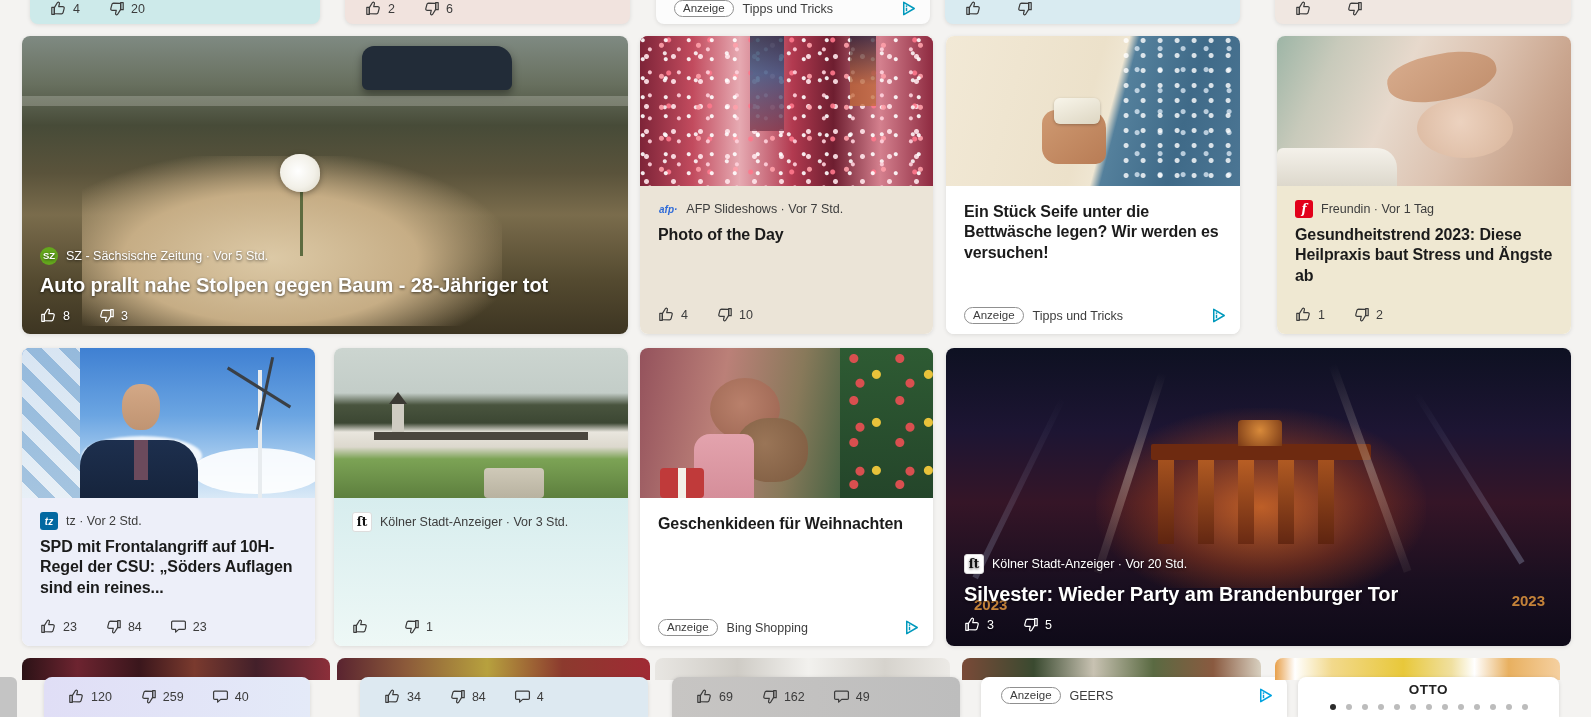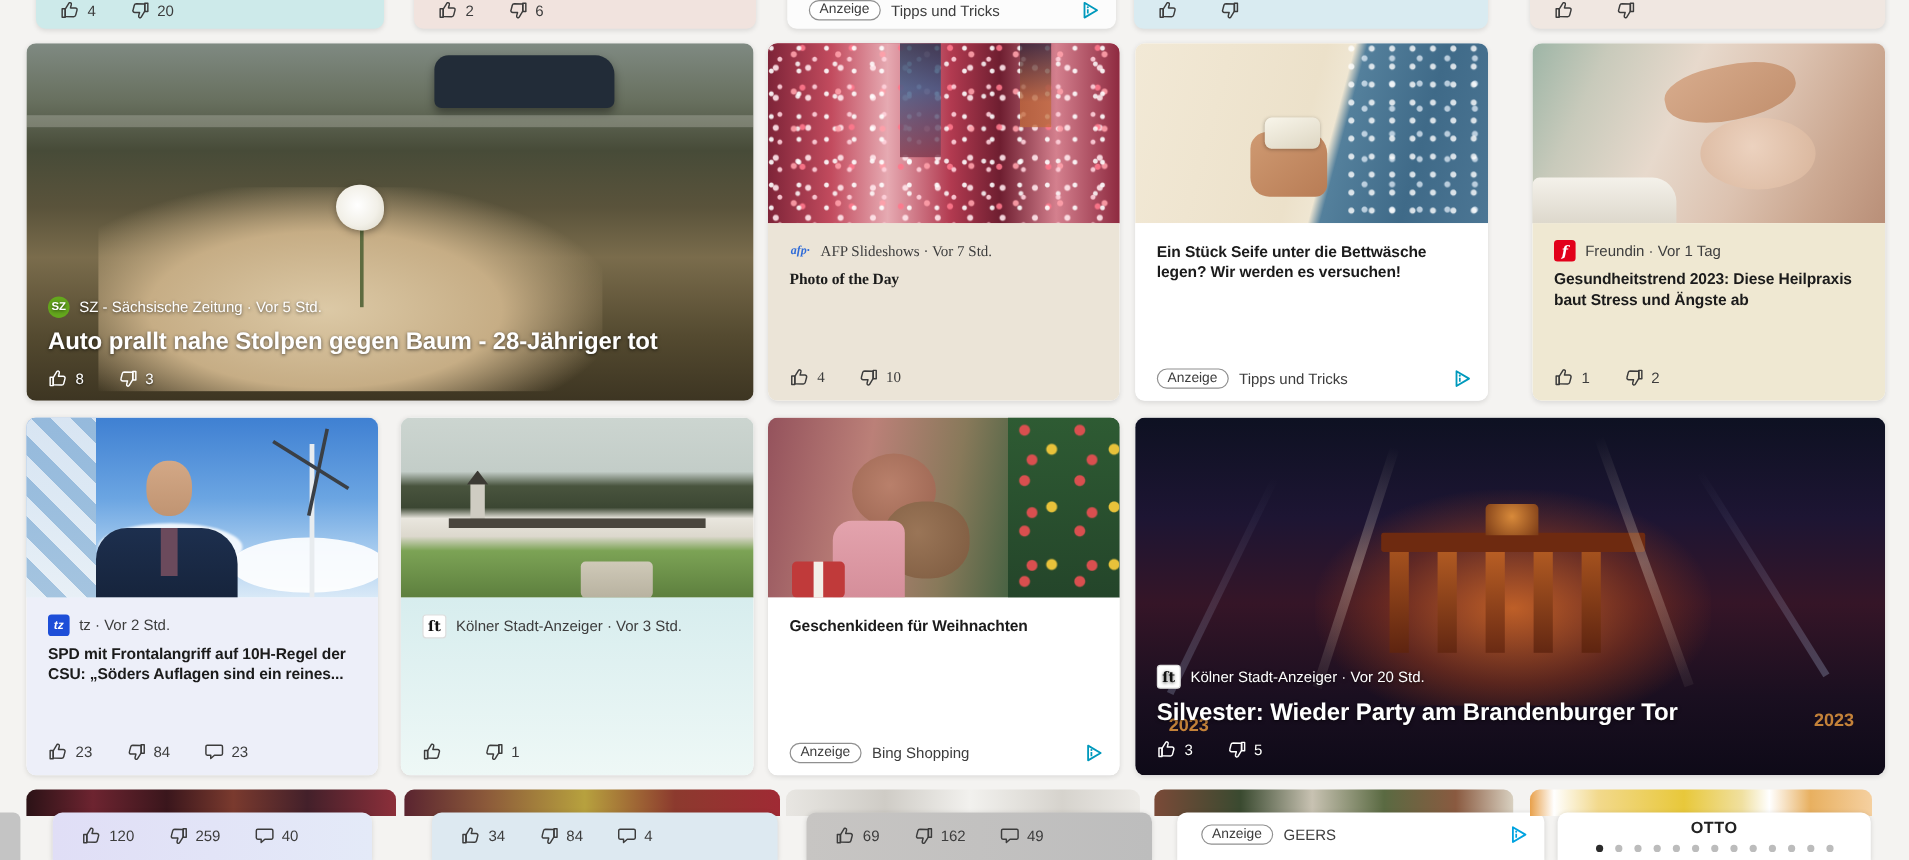--- a/index.html
+++ b/index.html
@@ -14,21 +14,21 @@
     background:#fff;box-shadow:0 1px 4px rgba(0,0,0,.10);
   }
   .card .img{position:absolute;left:0;top:0;right:0;height:150px;}
   .card .body{position:absolute;left:0;top:150px;right:0;bottom:0;padding:14px 18px 10px 18px;box-sizing:border-box;}
   .src{display:flex;align-items:center;gap:8px;font-size:12.5px;color:#3d3d3d;white-space:nowrap;}
   .logo{width:18px;height:18px;border-radius:3px;display:flex;align-items:center;justify-content:center;flex:0 0 auto;
         font-weight:700;font-size:9.5px;color:#fff;}
   .logo.round{border-radius:50%;}
   .logo.kst{background:#fff;color:#111;border:1px solid #ddd;font-family:"DejaVu Serif",serif;font-size:12px;font-weight:700;}
   .logo.afp{background:transparent;color:#2f6bd8;font-style:italic;font-size:10px;letter-spacing:0;width:auto;padding:0 1px;}
-  .title{font-weight:700;font-size:13px;line-height:1.27;letter-spacing:-.1px;margin-top:7px;color:#1b1b1b;}
+  .title{font-weight:700;font-size:16px;line-height:1.27;letter-spacing:-.1px;margin-top:7px;color:#1b1b1b;}
   .stats{display:flex;align-items:center;gap:28px;font-size:12.5px;color:#3c3c3c;}
   .stat{display:flex;align-items:center;gap:6px;cursor:pointer;}
   .stat svg{width:17px;height:17px;display:block;}
   .stats.abs{position:absolute;left:18px;bottom:11px;}
   .overlay{position:absolute;left:18px;right:18px;bottom:10px;color:#fff;}
   .overlay .src{color:#fff;text-shadow:0 1px 3px rgba(0,0,0,.65);}
   .overlay .title{color:#fff;font-size:20px;text-shadow:0 1px 3px rgba(0,0,0,.65);margin-top:8px;margin-bottom:9px;}
   .overlay .stats{color:#fff;text-shadow:0 1px 2px rgba(0,0,0,.6);}
   .badgerow{position:absolute;left:18px;right:12px;bottom:9px;display:flex;align-items:center;gap:9px;font-size:12.5px;color:#3d3d3d;}
   .badge{border:1px solid #909090;border-radius:9px;padding:1px 8px 2px 8px;font-size:11.5px;color:#3d3d3d;background:#fff;}
@@ -184,21 +184,21 @@
       <span class="stat">
           <svg>
             <use href="#i-down"></use>
           </svg>
           <span>3</span>
         </span>
     </div>
   </div>
 </div>
 
-<div class="card" style="left:640px;top:36px;width:293px;height:298px;font-family:Liberation Serif, serif;">
+<div class="card" style="left:640px;top:36px;width:293px;height:298px;">
   <div class="img" style="background-color:#b03a50;background-image:
       radial-gradient(circle at 12% 22%,rgba(255,255,255,.9) 1.5px,transparent 2.5px),
       radial-gradient(circle at 34% 58%,rgba(255,210,220,.9) 1.5px,transparent 2.5px),
       radial-gradient(circle at 58% 30%,rgba(255,160,170,.9) 2px,transparent 3px),
       radial-gradient(circle at 80% 64%,rgba(255,255,255,.85) 1.5px,transparent 2.5px),
       radial-gradient(circle at 70% 12%,rgba(255,120,140,.9) 2px,transparent 3px),
       radial-gradient(circle at 24% 82%,rgba(255,230,235,.9) 2px,transparent 3px),
       linear-gradient(90deg,#7e2438 0%,#c24b5e 18%,#e6aab2 34%,#b23a50 52%,#6e1e30 66%,#d4808e 82%,#8e2a40 100%);
       background-size:23px 19px,29px 23px,37px 31px,31px 27px,41px 33px,27px 25px,100% 100%;">
     <div class="abs" style="left:110px;top:0;width:34px;height:95px;background:linear-gradient(180deg,#24324e 0%,#3a5a88 40%,#7e3a4e 100%);opacity:.8;"></div>
@@ -283,21 +283,21 @@
     <div class="abs" style="left:170px;top:100px;width:130px;height:46px;border-radius:50%;background:rgba(255,255,255,.9);"></div>
     <div class="abs" style="left:236px;top:22px;width:4px;height:128px;background:#e8ecef;"></div>
     <div class="abs" style="left:200px;top:38px;width:74px;height:3px;background:#3a3f45;transform:rotate(32deg);"></div>
     <div class="abs" style="left:206px;top:44px;width:74px;height:3px;background:#3a3f45;transform:rotate(-78deg);"></div>
     <div class="abs" style="left:58px;top:92px;width:118px;height:58px;border-radius:26px 30px 0 0;background:linear-gradient(180deg,#1d2f4e,#16243c);"></div>
     <div class="abs" style="left:100px;top:36px;width:38px;height:46px;border-radius:45%;background:linear-gradient(180deg,#d3a886,#c09472);"></div>
     <div class="abs" style="left:112px;top:92px;width:14px;height:40px;background:#6b4a5c;"></div>
   </div>
   <div class="body" style="background:#edeff9;">
     <div class="src">
-      <span class="logo" style="background:#1d4ed8;font-style:italic;font-size:10px;">tz</span>
+      <span class="logo" style="background:#0369a1;font-style:italic;font-size:10px;">tz</span>
       <span>tz · Vor 2 Std.</span>
     </div>
     <div class="title">SPD mit Frontalangriff auf 10H-Regel der CSU: „Söders Auflagen sind ein reines...</div>
     <div class="stats abs">
       <span class="stat">
           <svg>
             <use href="#i-up"></use>
           </svg>
           <span>23</span>
         </span>

